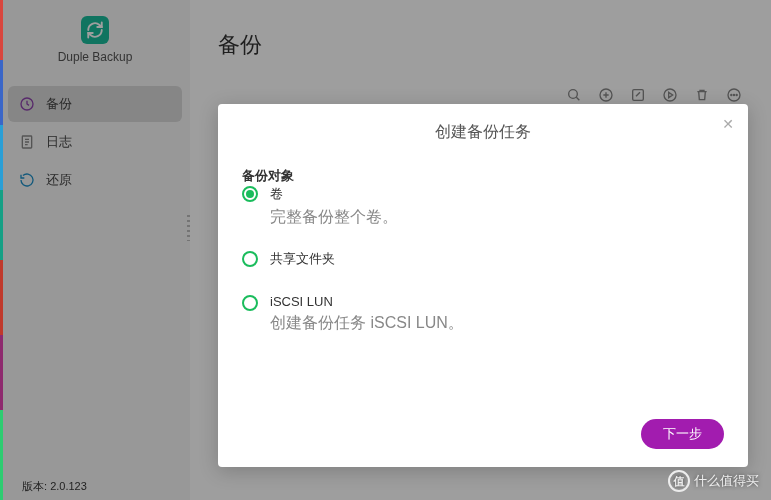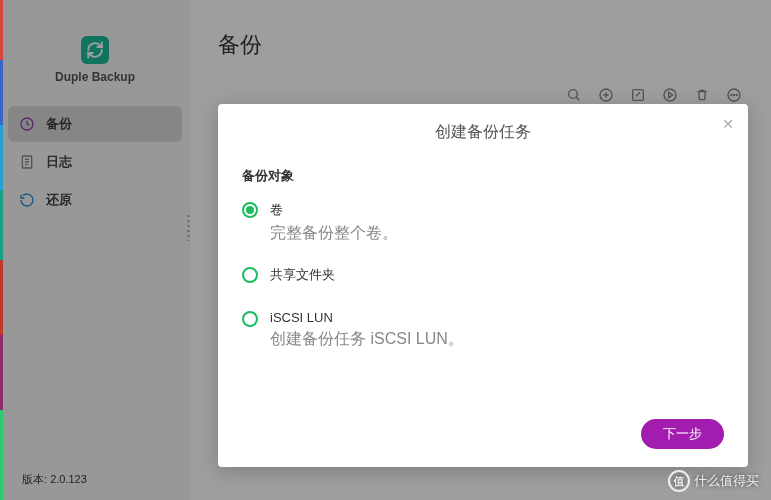--- a/index.html
+++ b/index.html
@@ -13,24 +13,23 @@
     }
     .app {
       width: 100%;
       height: 100%;
       display: flex;
       position: relative;
     }
     .sidebar {
       width: 190px;
       background: #f5f5f5;
-      padding-top: 36px;
+      padding-top: 16px;
       display: flex;
       flex-direction: column;
-      font-weight: bold;
     }
     .logo-block {
       display: flex;
       flex-direction: column;
       align-items: center;
       margin-bottom: 18px;
     }
     .app-logo {
       width: 28px;
       height: 28px;
@@ -66,21 +65,21 @@
     .nav-icon {
       width: 18px;
       height: 18px;
       margin-right: 10px;
       display: flex;
       align-items: center;
       justify-content: center;
     }
     .version {
       position: absolute;
-      bottom: 13px;
+      bottom: 6px;
       left: 22px;
       font-size: 11px;
       color: #666;
     }
     .main {
       flex: 1;
       padding: 30px 28px 0 28px;
       position: relative;
     }
     .page-title {
@@ -147,21 +146,21 @@
       text-align: center;
       font-size: 16px;
       color: #555;
       font-weight: 400;
       margin-bottom: 24px;
     }
     .section-label {
       font-size: 13px;
       font-weight: 600;
       color: #333;
-      margin-bottom: 16px;
+      margin-bottom: 0;
     }
     .option {
       display: flex;
       align-items: flex-start;
       margin-bottom: 22px;
       cursor: pointer;
     }
     .radio {
       width: 16px;
       height: 16px;

